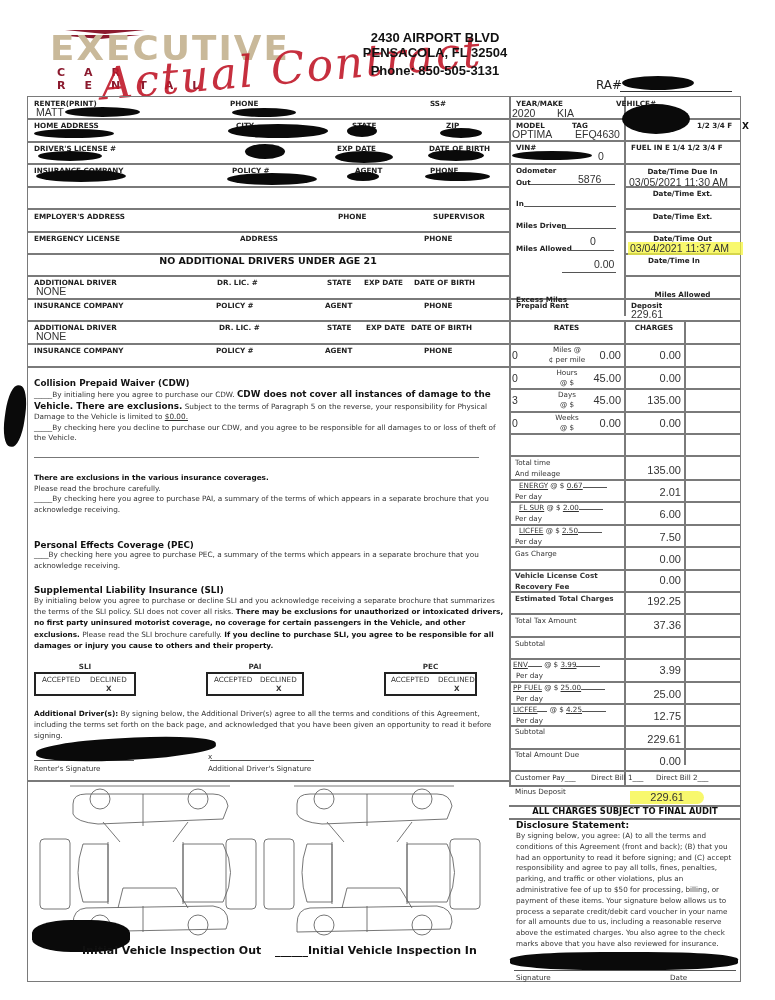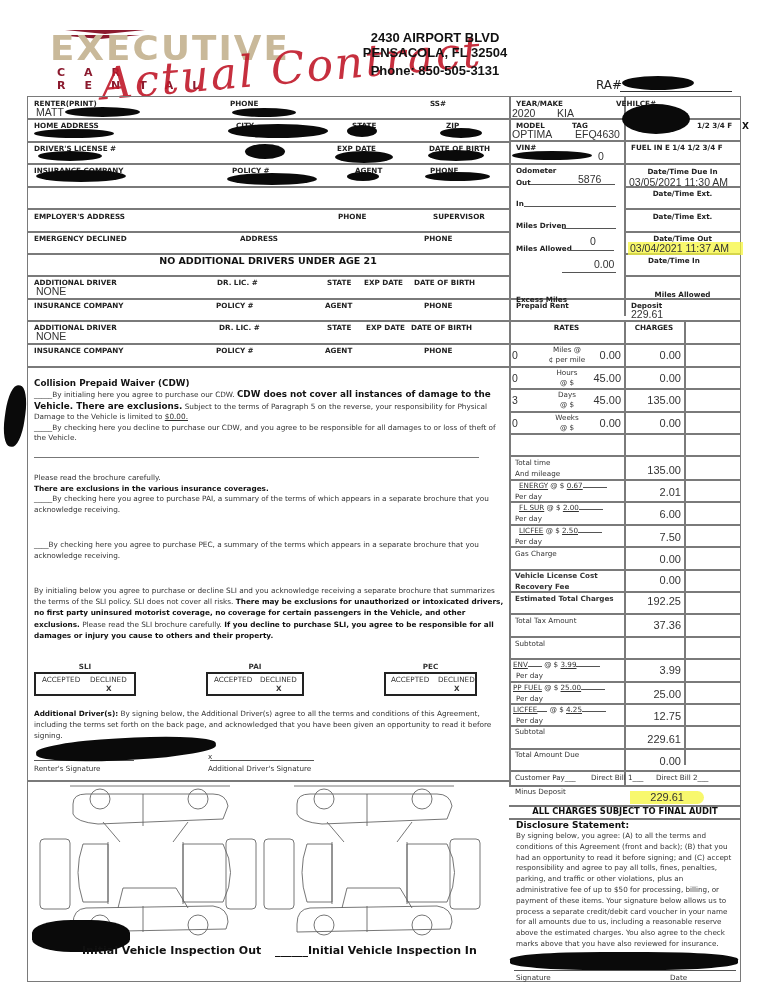--- a/index.html
+++ b/index.html
@@ -90,21 +90,21 @@
 <div class="redact" style="left:227px;top:173px;width:90px;height:12px;"></div>
 <div class="abs lbl" style="left:355px;top:166px;">AGENT</div>
 <div class="redact" style="left:347px;top:172px;width:32px;height:9px;"></div>
 <div class="abs lbl" style="left:430px;top:166px;">PHONE</div>
 <div class="redact" style="left:425px;top:172px;width:65px;height:9px;"></div>
 
 <div class="abs lbl" style="left:34px;top:212px;">EMPLOYER'S ADDRESS</div>
 <div class="abs lbl" style="left:338px;top:212px;">PHONE</div>
 <div class="abs lbl" style="left:433px;top:212px;">SUPERVISOR</div>
 
-<div class="abs lbl" style="left:34px;top:234px;">EMERGENCY DECLINED</div>
+<div class="abs lbl" style="left:34px;top:234px;">EMERGENCY LICENSE</div>
 <div class="abs lbl" style="left:240px;top:234px;">ADDRESS</div>
 <div class="abs lbl" style="left:424px;top:234px;">PHONE</div>
 
 <div class="abs" style="left:27px;top:255px;width:482px;text-align:center;font-family:'DejaVu Sans',sans-serif;font-weight:bold;font-size:9.5px;color:#111;">NO ADDITIONAL DRIVERS UNDER AGE 21</div>
 
 <div class="abs lbl" style="left:34px;top:278px;">ADDITIONAL DRIVER</div>
 <div class="abs val" style="left:36px;top:285px;">NONE</div>
 <div class="abs lbl" style="left:217px;top:278px;">DR. LIC. #</div>
 <div class="abs lbl" style="left:327px;top:278px;">STATE</div>
 <div class="abs lbl" style="left:364px;top:278px;">EXP DATE</div>
@@ -325,30 +325,32 @@
   <div class="h">Collision Prepaid Waiver (CDW)</div>
   <div class="txt" style="margin-top:1px;">
     <span>_____By initialing here you agree to purchase our CDW. </span><span class="b" style="font-size:8.8px;">CDW does not cover all instances of damage to the Vehicle. There are exclusions.</span><span> Subject to the terms of Paragraph 5 on the reverse, your responsibility for Physical Damage to the Vehicle is limited to </span><u>$0.00.</u>
   </div>
   <div class="txt">_____By checking here you decline to purchase our CDW, and you agree to be responsible for all damages to or loss of theft of the Vehicle.</div>
 </div>
 <div class="abs" style="left:34px;top:457px;width:445px;border-bottom:1px solid #777;"></div>
 <div class="redact" style="left:5px;top:385px;width:20px;height:62px;border-radius:45%;transform:rotate(8deg);"></div>
 
 <div class="abs" style="left:34px;top:473px;width:470px;">
+  <div class="txt b">There are exclusions in the various insurance coverages.</div>
   <div class="txt">Please read the brochure carefully.</div>
-  <div class="txt b">There are exclusions in the various insurance coverages.</div>
   <div class="txt">_____By checking here you agree to purchase PAI, a summary of the terms of which appears in a separate brochure that you acknowledge receiving.</div>
 </div>
 
 <div class="abs" style="left:34px;top:540px;width:470px;">
+  <div class="h">Personal Effects Coverage (PEC)</div>
   <div class="txt">____By checking here you agree to purchase PEC, a summary of the terms which appears in a separate brochure that you acknowledge receiving.</div>
 </div>
 
 <div class="abs" style="left:34px;top:585px;width:470px;">
+  <div class="h">Supplemental Liability Insurance (SLI)</div>
   <div class="txt" style="line-height:11.2px;">
     <span>By initialing below you agree to purchase or decline SLI and you acknowledge receiving a separate brochure that summarizes the terms of the SLI policy. SLI does not cover all risks. </span><span class="b">There may be exclusions for unauthorized or intoxicated drivers, no first party uninsured motorist coverage, no coverage for certain passengers in the Vehicle, and other exclusions.</span><span> Please read the SLI brochure carefully. </span><span class="b">If you decline to purchase SLI, you agree to be responsible for all damages or injury you cause to others and their property.</span>
   </div>
 </div>
 
 <div class="abs" style="left:34px;top:662px;width:102px;">
   <div class="smalllbl b" style="text-align:center;">SLI</div>
   <div style="border:2px solid #222;height:20px;position:relative;margin-top:1px;">
     <span class="abs smalllbl" style="left:6px;top:1px;">ACCEPTED</span>
     <span class="abs smalllbl" style="left:54px;top:1px;">DECLINED</span>

